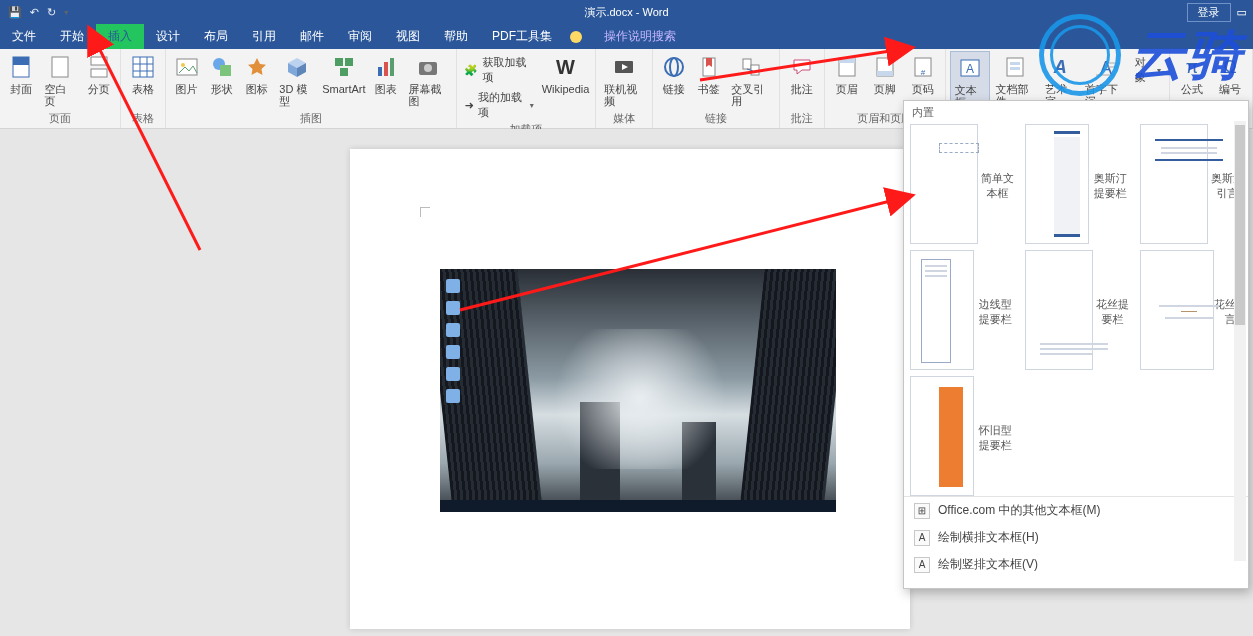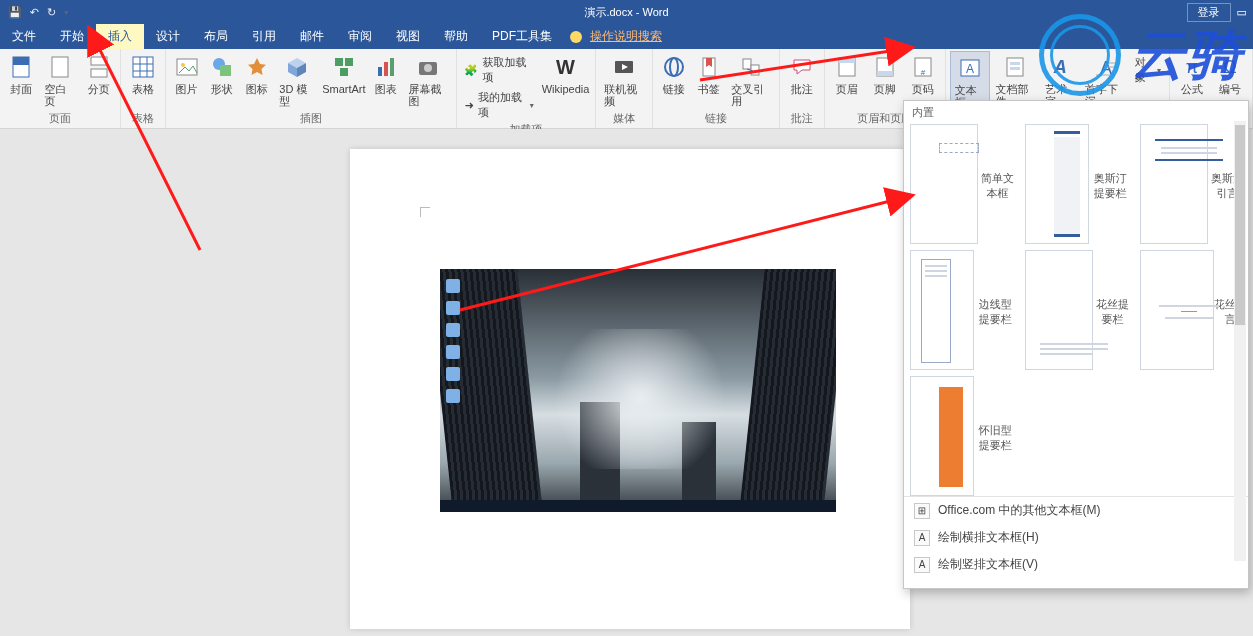--- a/index.html
+++ b/index.html
@@ -7,22 +7,22 @@
 
 .titlebar { background: #2b579a; height: 24px; display: flex; align-items: center; color: #fff; font-size: 11px; position: relative; }
 .qat { display: flex; align-items: center; gap: 8px; padding-left: 8px; }
 .qat span { cursor: pointer; opacity: 0.9; }
 .title-center { position: absolute; left: 50%; transform: translateX(-50%); }
 .title-right { margin-left: auto; display: flex; align-items: center; gap: 6px; padding-right: 6px; }
 .login-box { border: 1px solid #6f93c8; padding: 1px 10px; }
 
 .tabs { background: #2b579a; height: 25px; display: flex; align-items: stretch; }
 .tab { color: #fff; font-size: 12px; padding: 4px 12px; cursor: pointer; display: flex; align-items: center; }
-.tab.active { background: #fef9c3; color: #2b579a; }
-.tell-me { color: #fdba74; font-size: 12px; display: flex; align-items: center; gap: 8px; margin-left: 6px; text-decoration: underline; }
+.tab.active { background: #22c55e; color: #2b579a; }
+.tell-me { color: #c4b5fd; font-size: 12px; display: flex; align-items: center; gap: 22px; margin-left: 6px; }
 .bulb { width: 12px; height: 12px; border-radius: 50%; background: #ffd965; display: inline-block; }
 
 .ribbon { background: #f3f3f3; height: 80px; border-bottom: 1px solid #d4d4d4; display: flex; }
 .group { border-right: 1px solid #e1e1e1; display: flex; flex-direction: column; align-items: center; padding: 2px 4px 0; }
 .group-body { display: flex; align-items: flex-start; gap: 2px; flex: 1; }
 .group-label { font-size: 11px; color: #666; padding-bottom: 2px; }
 .rbtn { display: flex; flex-direction: column; align-items: center; justify-content: flex-start; padding: 2px 4px; cursor: pointer; min-width: 28px; }
 .rbtn.selected { background: #d5dce8; border: 1px solid #a9bdd9; }
 .rbtn .ic { width: 28px; height: 28px; display: flex; align-items: center; justify-content: center; }
 .rbtn .lbl { font-size: 11px; color: #444; text-align: left; line-height: 1.1; margin-top: 2px; }

